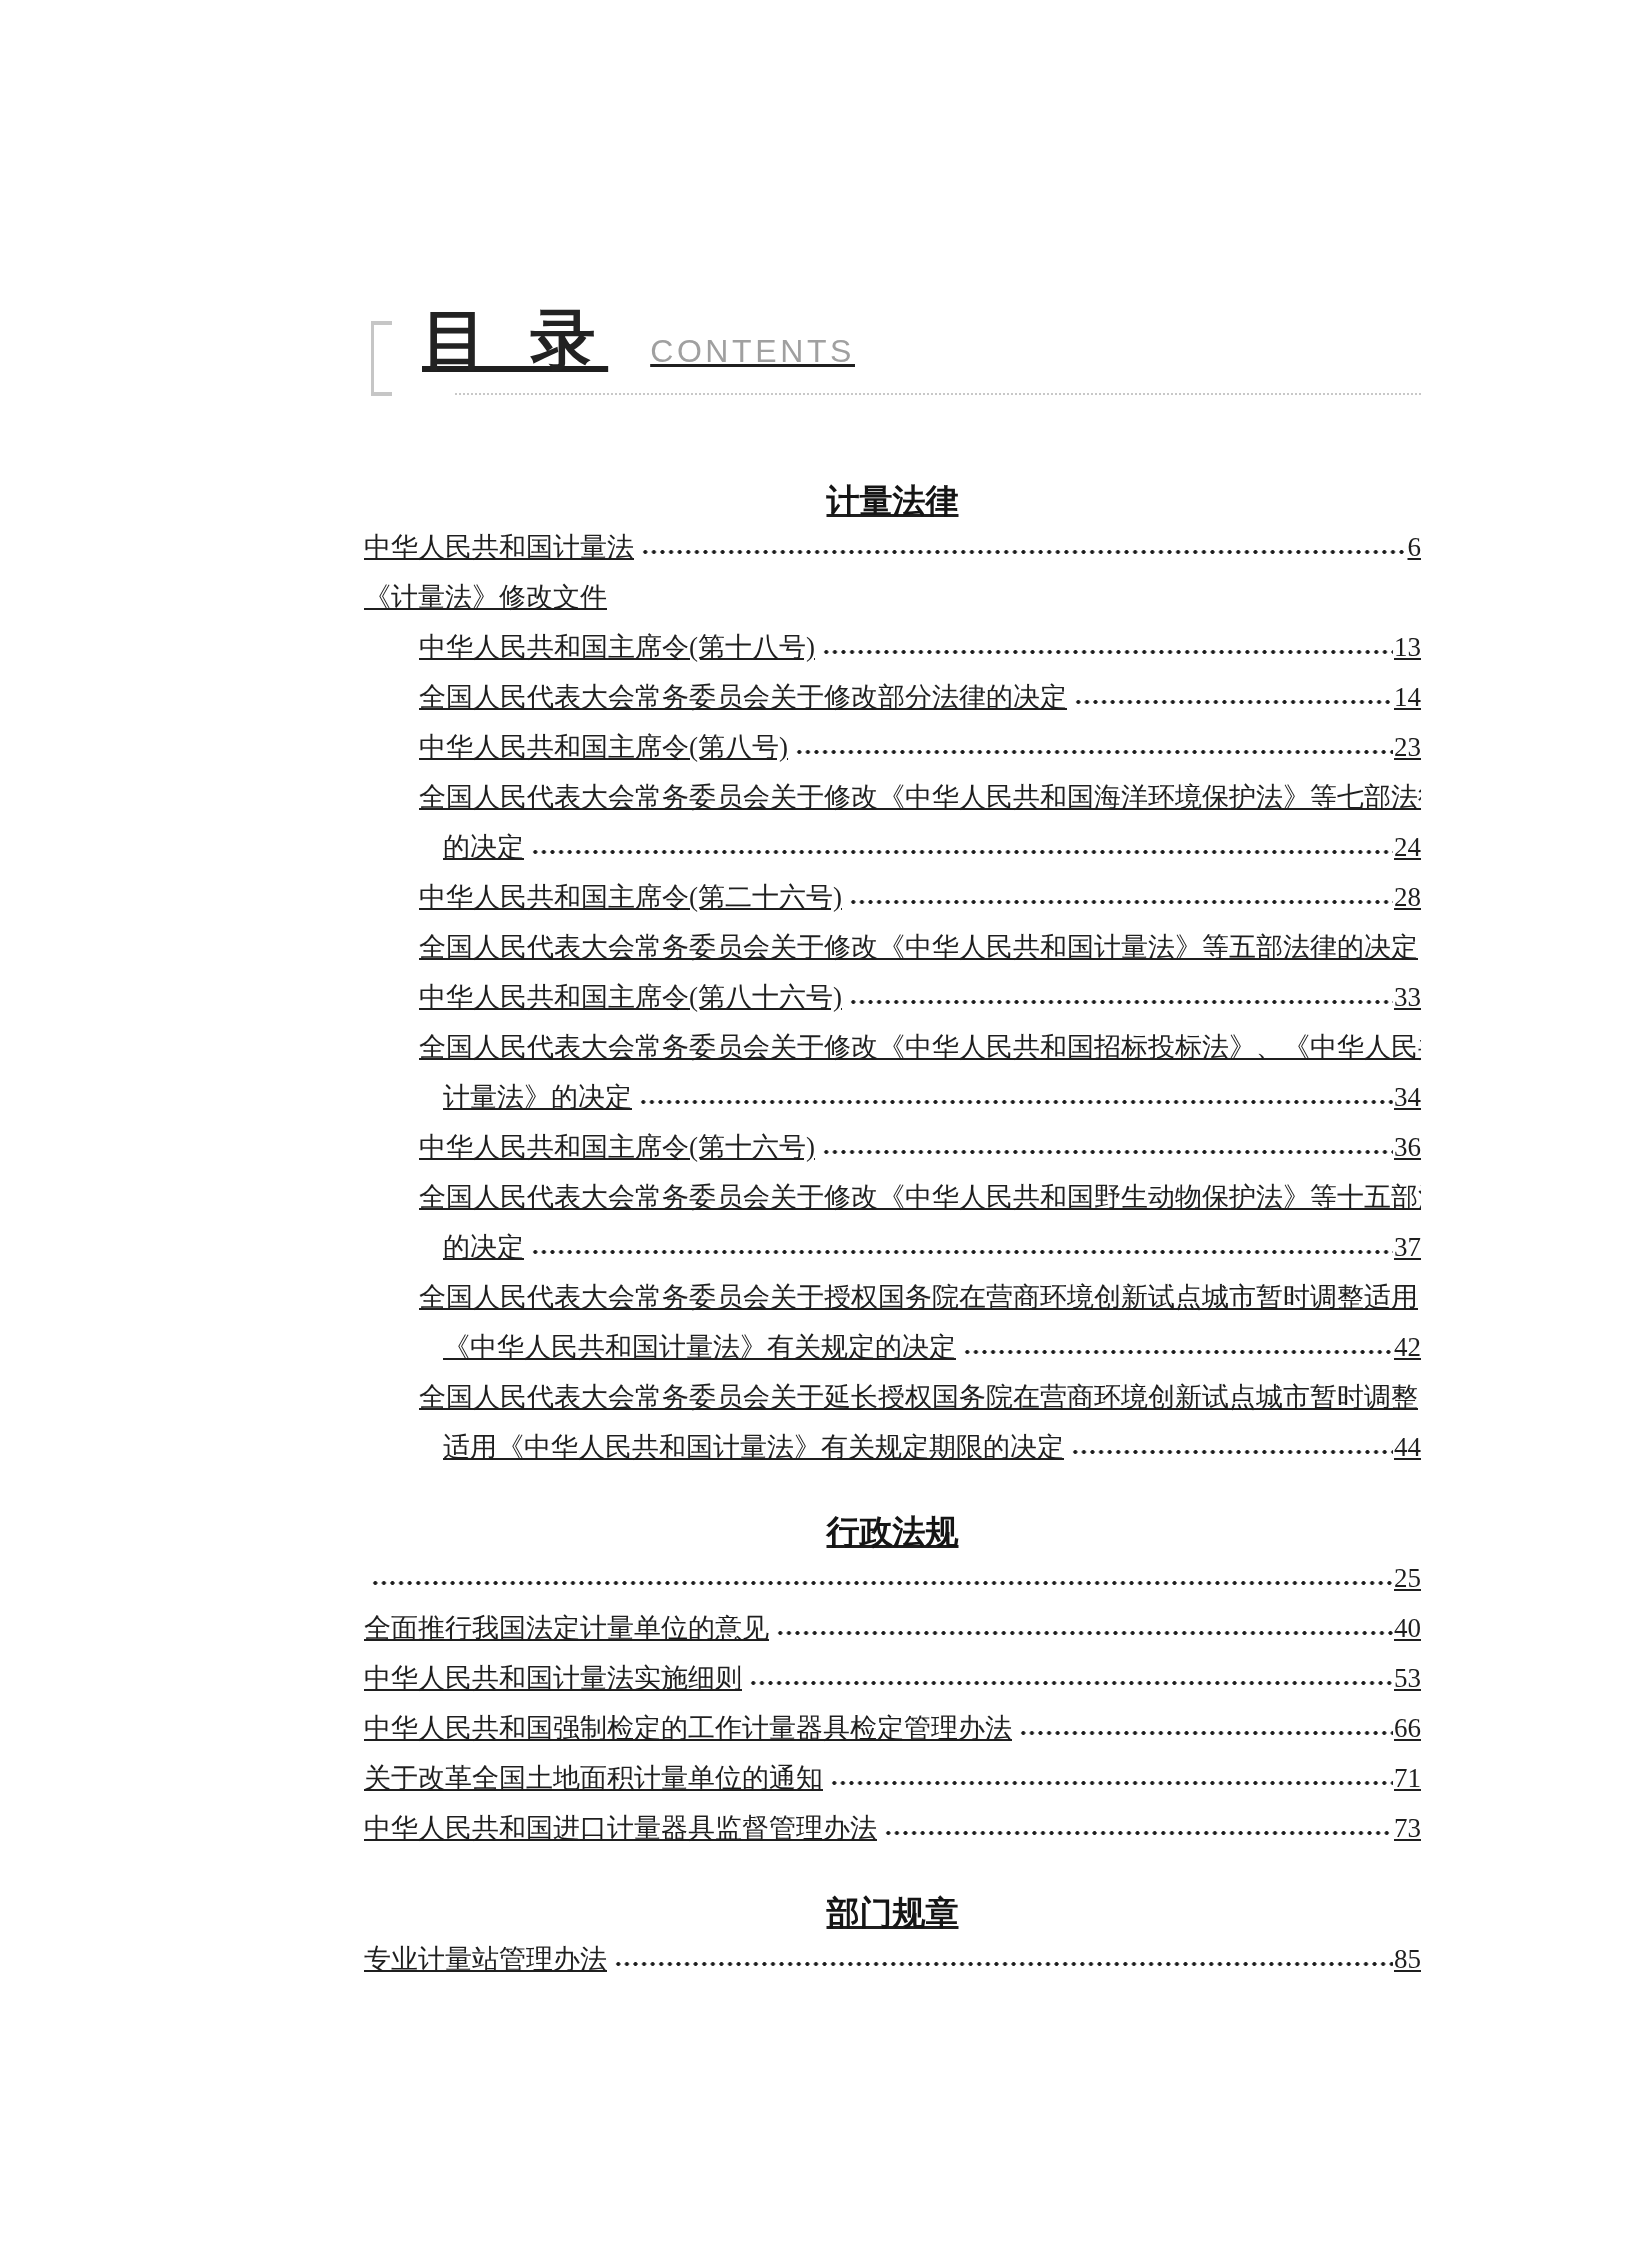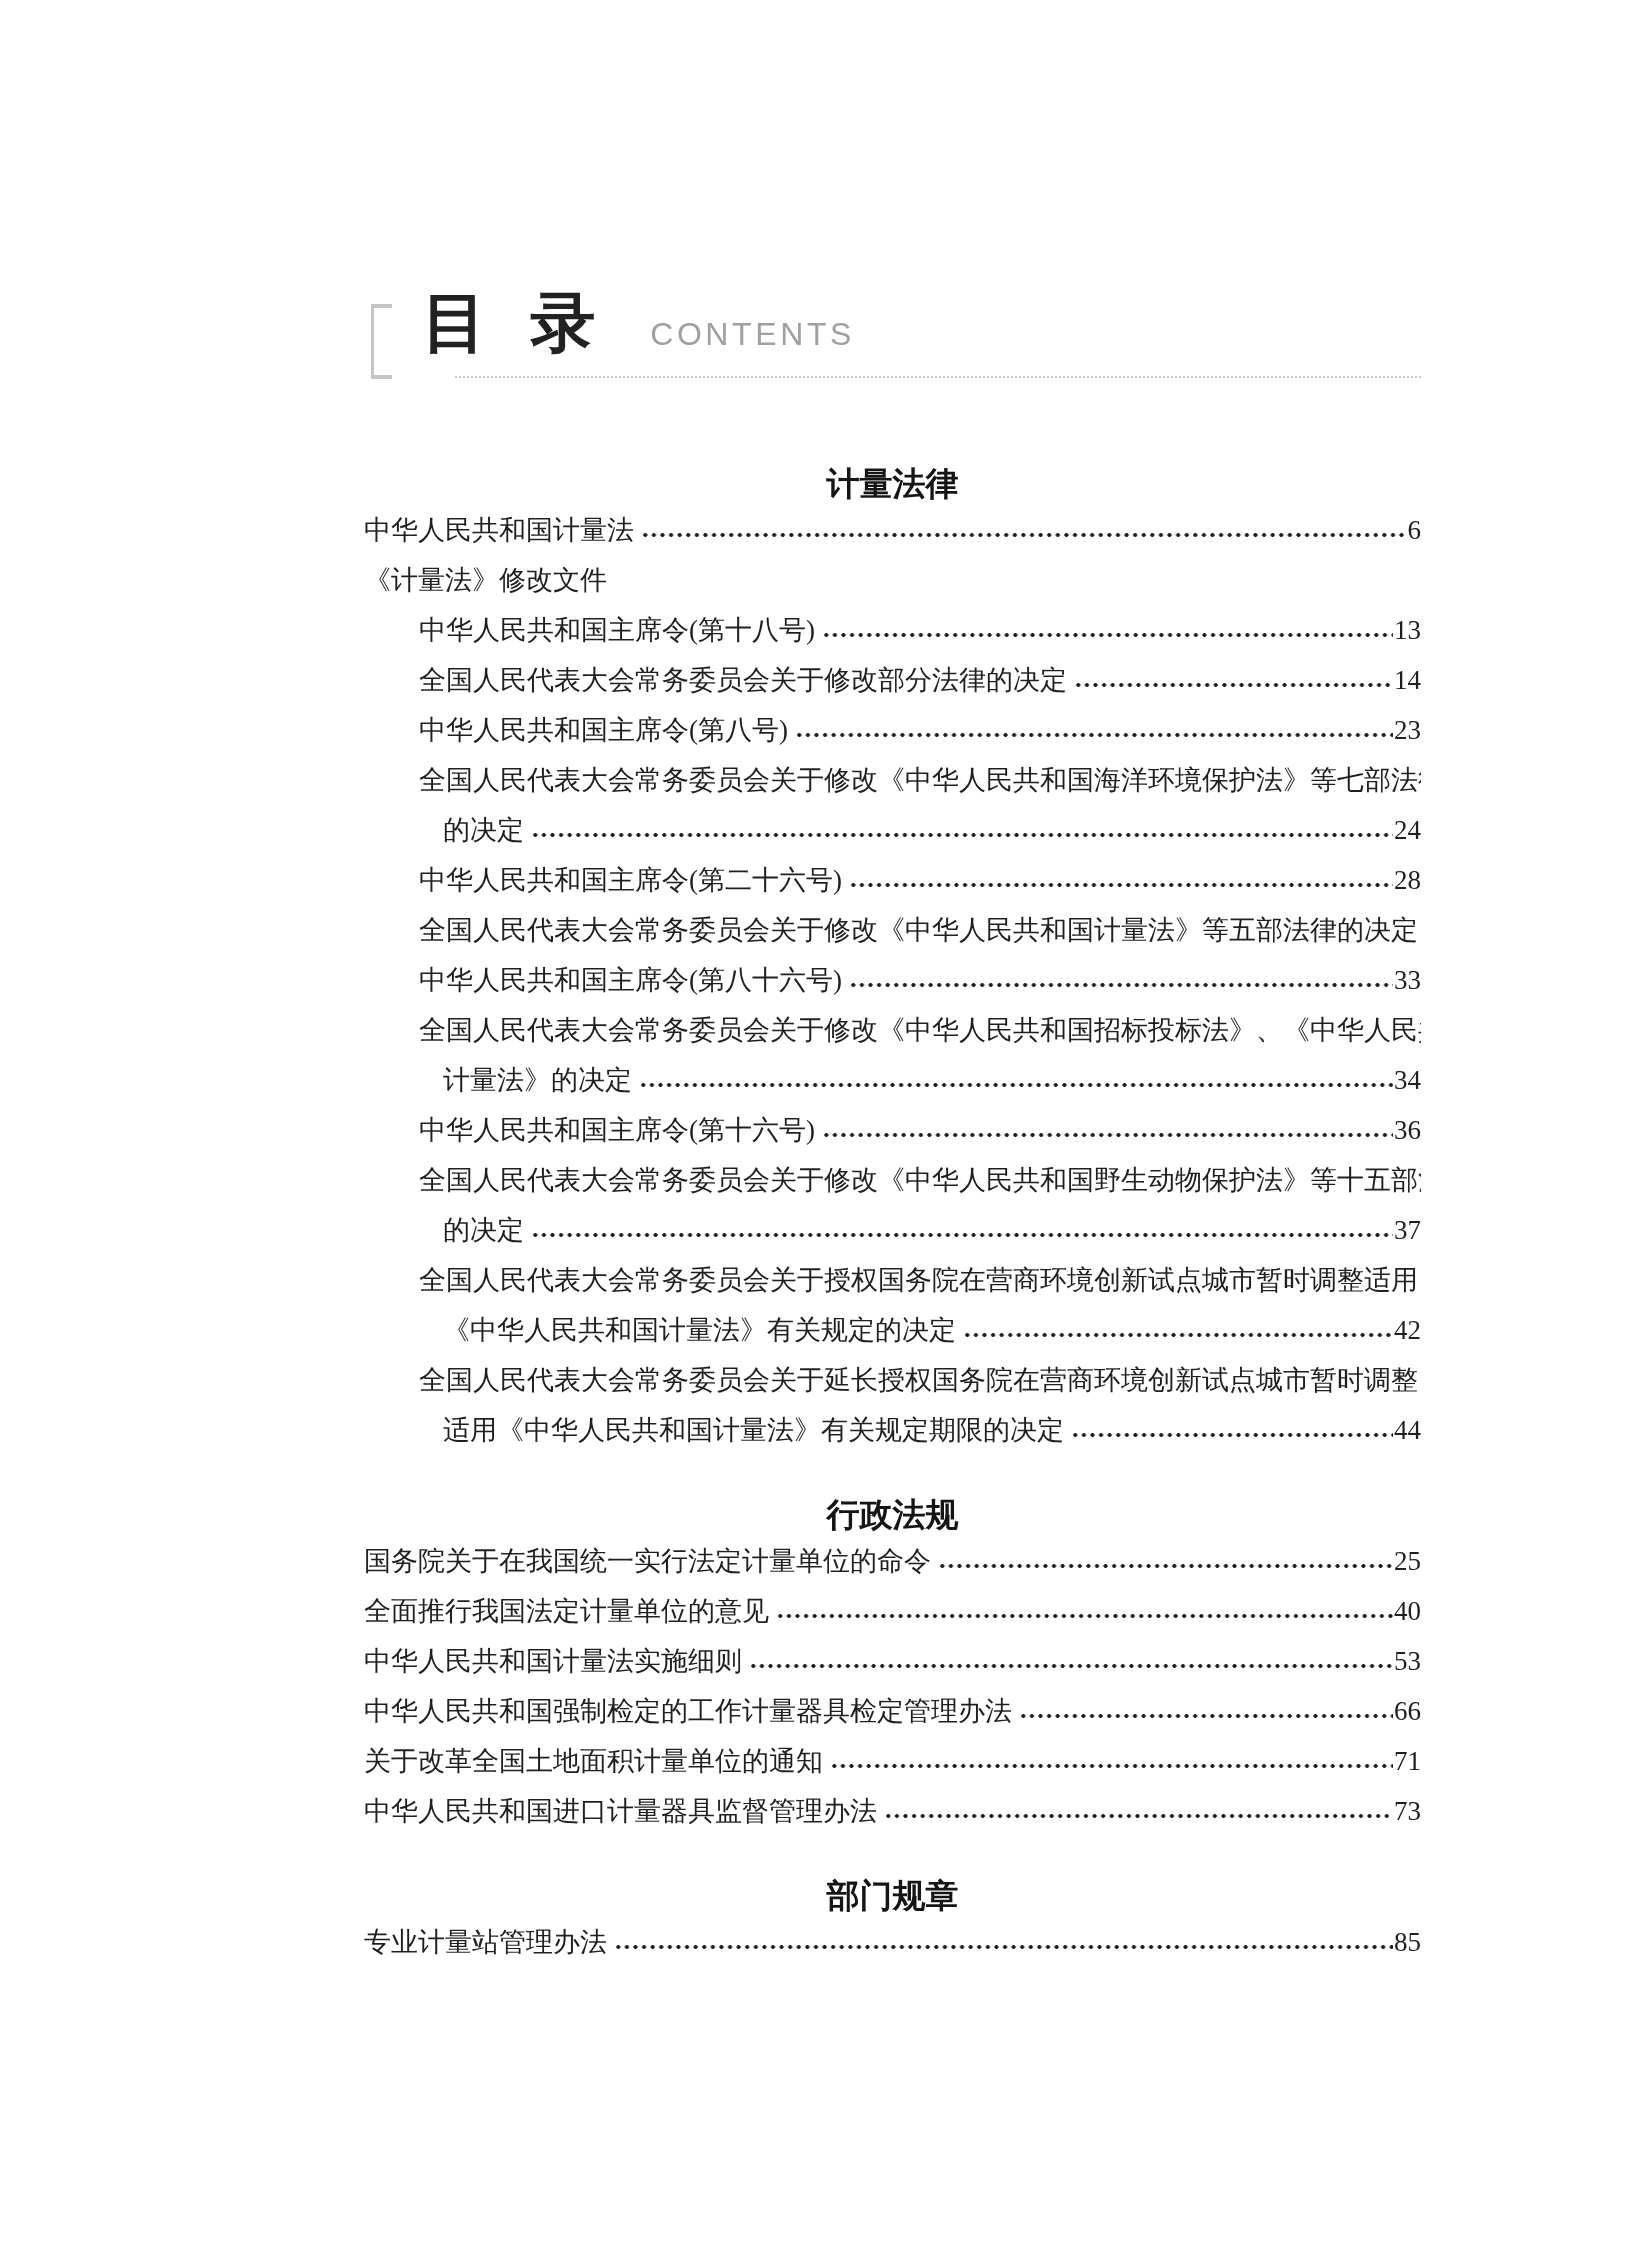--- a/index.html
+++ b/index.html
@@ -8,22 +8,23 @@
     width: 1652px;
     height: 2242px;
     background: #ffffff;
     overflow: hidden;
     font-family: "Liberation Serif", "DejaVu Serif", serif;
     color: #1f1f1f;
   }
   #content {
     position: absolute;
     left: 364px;
-    top: 259px;
+    top: 276px;
     width: 1057px;
+    text-decoration: underline;
   }
 
   
   .header { position: relative; padding: 31px 0 0 58px; }
   .bracket {
     position: absolute;
     left: 7.3px; top: 45px;
     width: 23.6px; height: 75px;
     border-left: 3.6px solid #c6c6c6;
   }
@@ -196,21 +197,20 @@
           </div>
           <div class="row ind2">
             <span class="t">适用《中华人民共和国计量法》有关规定期限的决定</span>
             <span class="dots"></span>
             <span class="pg">44</span>
           </div>
         </section>
         <section>
           <h2>行政法规</h2>
           <div class="row ind0">
-            <span class="t">国务院关于在我国统一实行法定计量单位的命令</span>
             <span class="dots"></span>
             <span class="pg">25</span>
           </div>
           <div class="row ind0">
             <span class="t">全面推行我国法定计量单位的意见</span>
             <span class="dots"></span>
             <span class="pg">40</span>
           </div>
           <div class="row ind0">
             <span class="t">中华人民共和国计量法实施细则</span>

